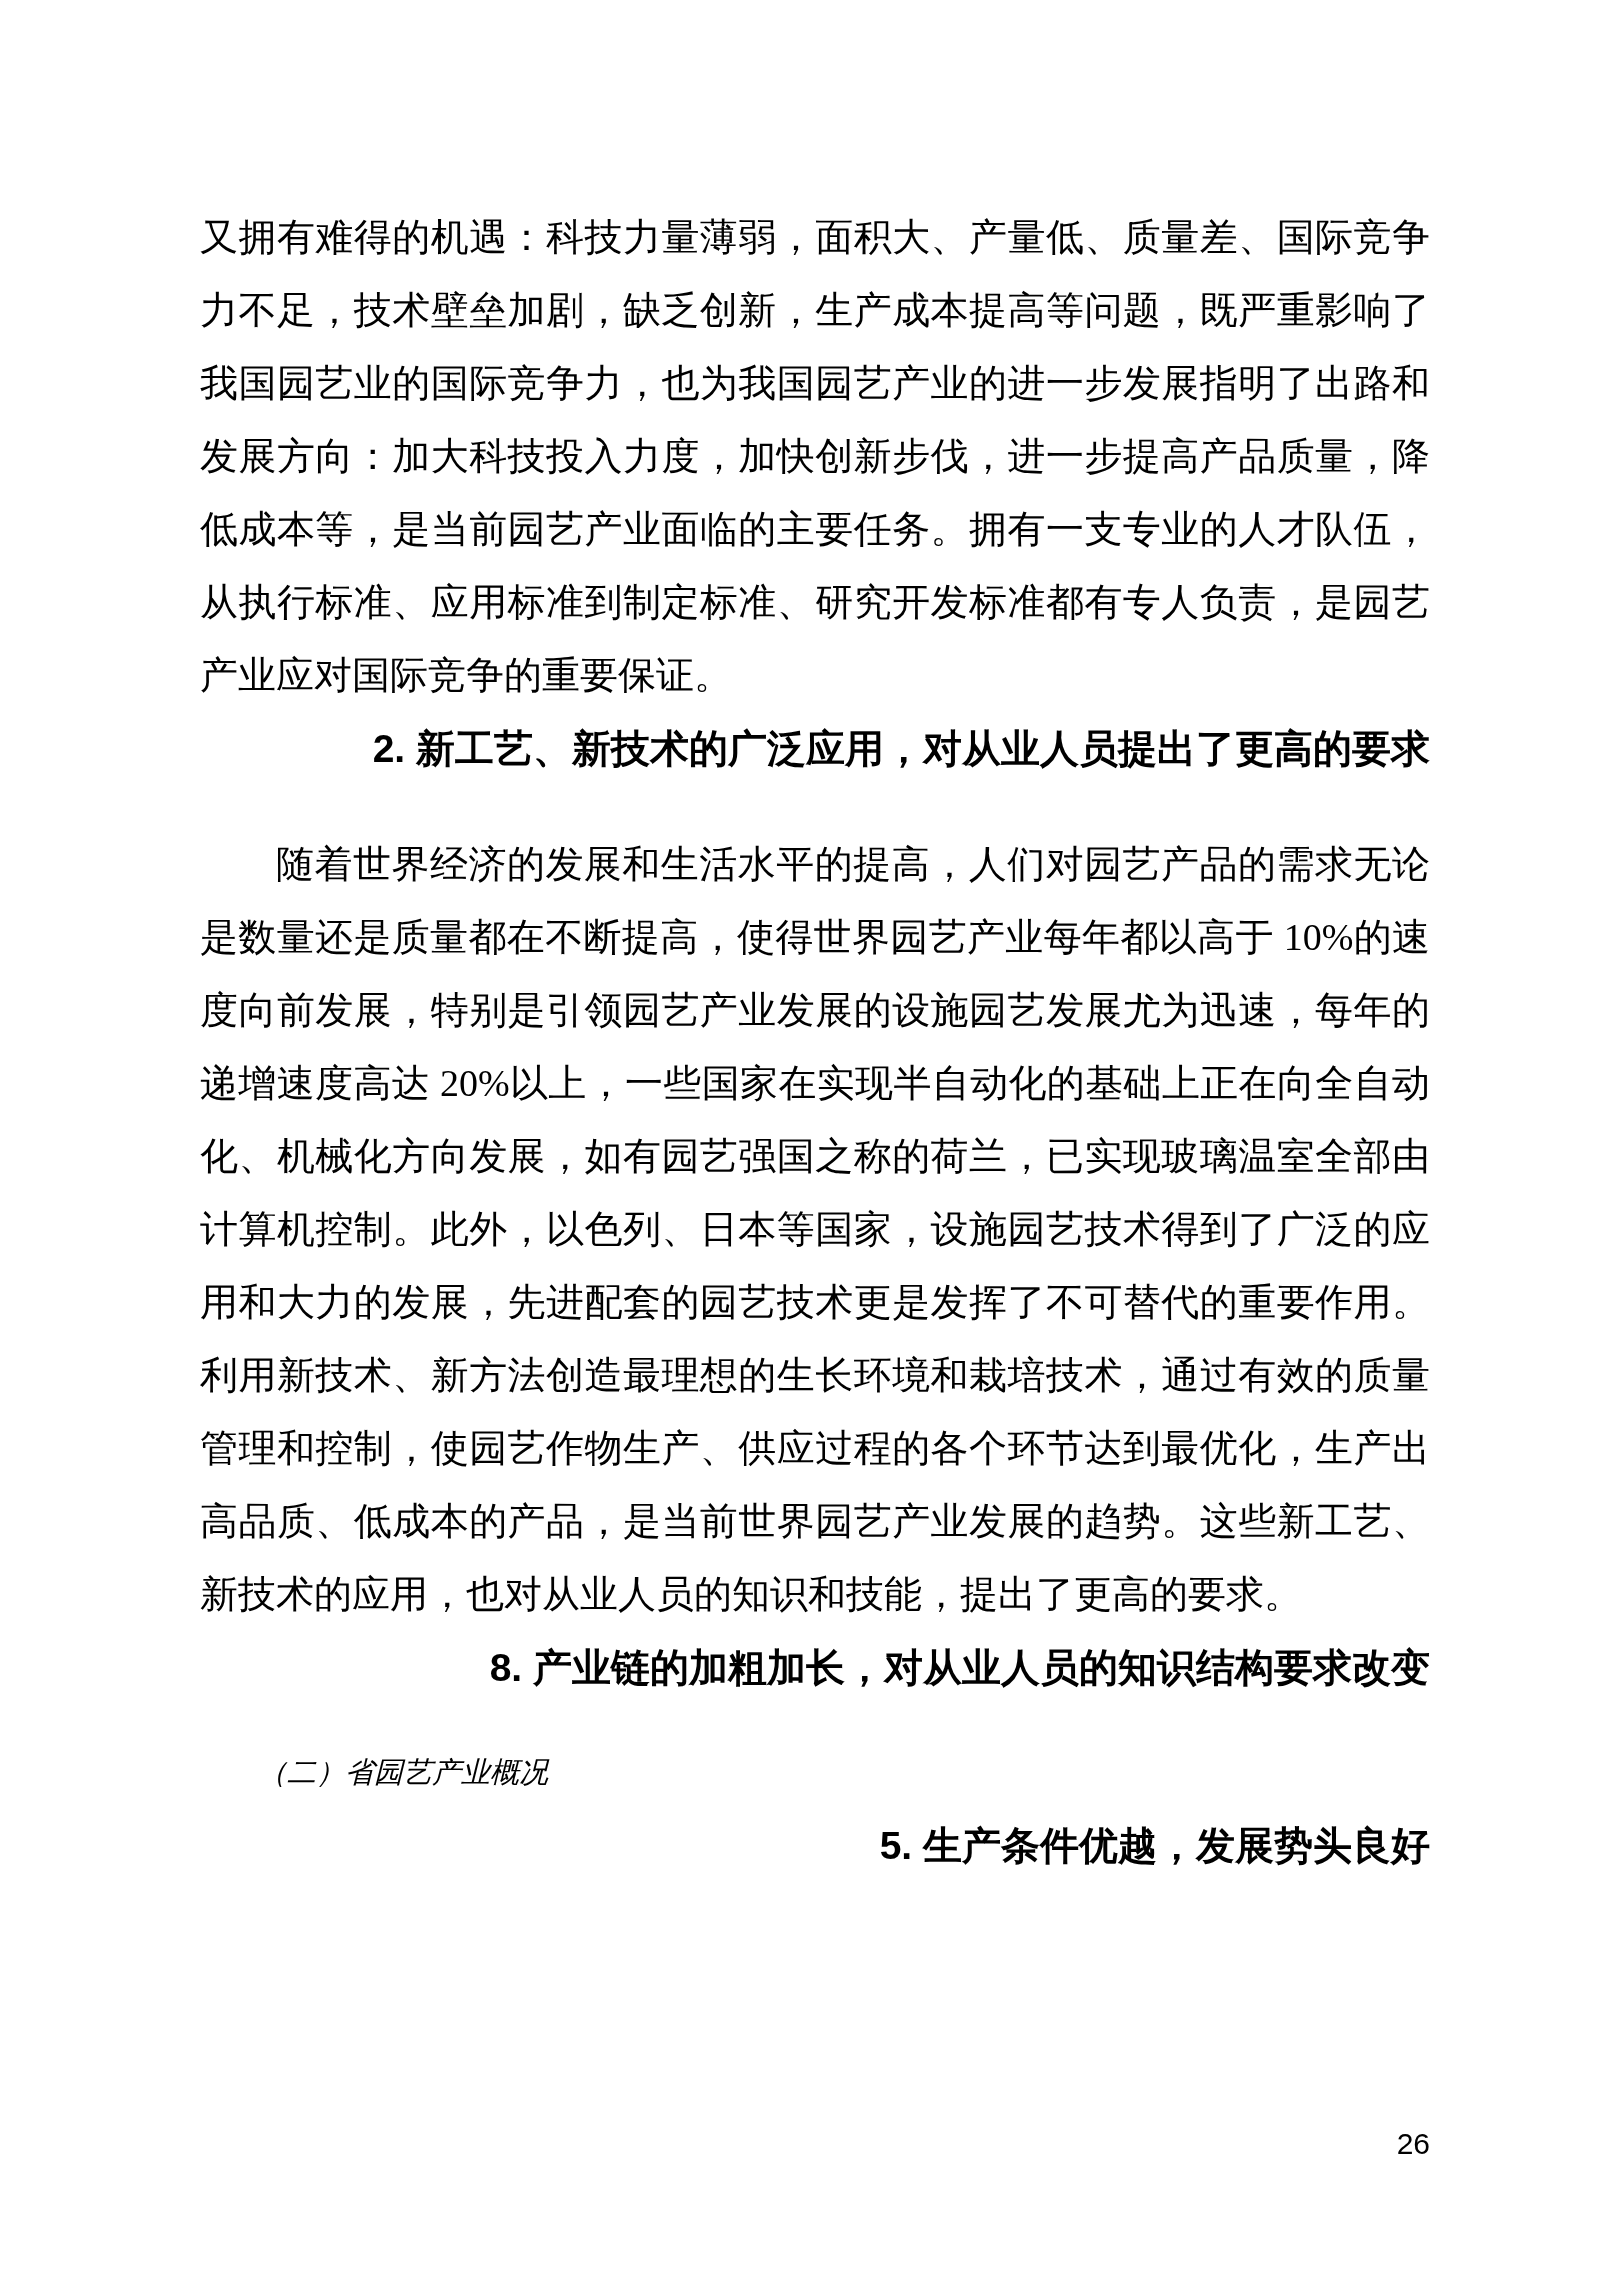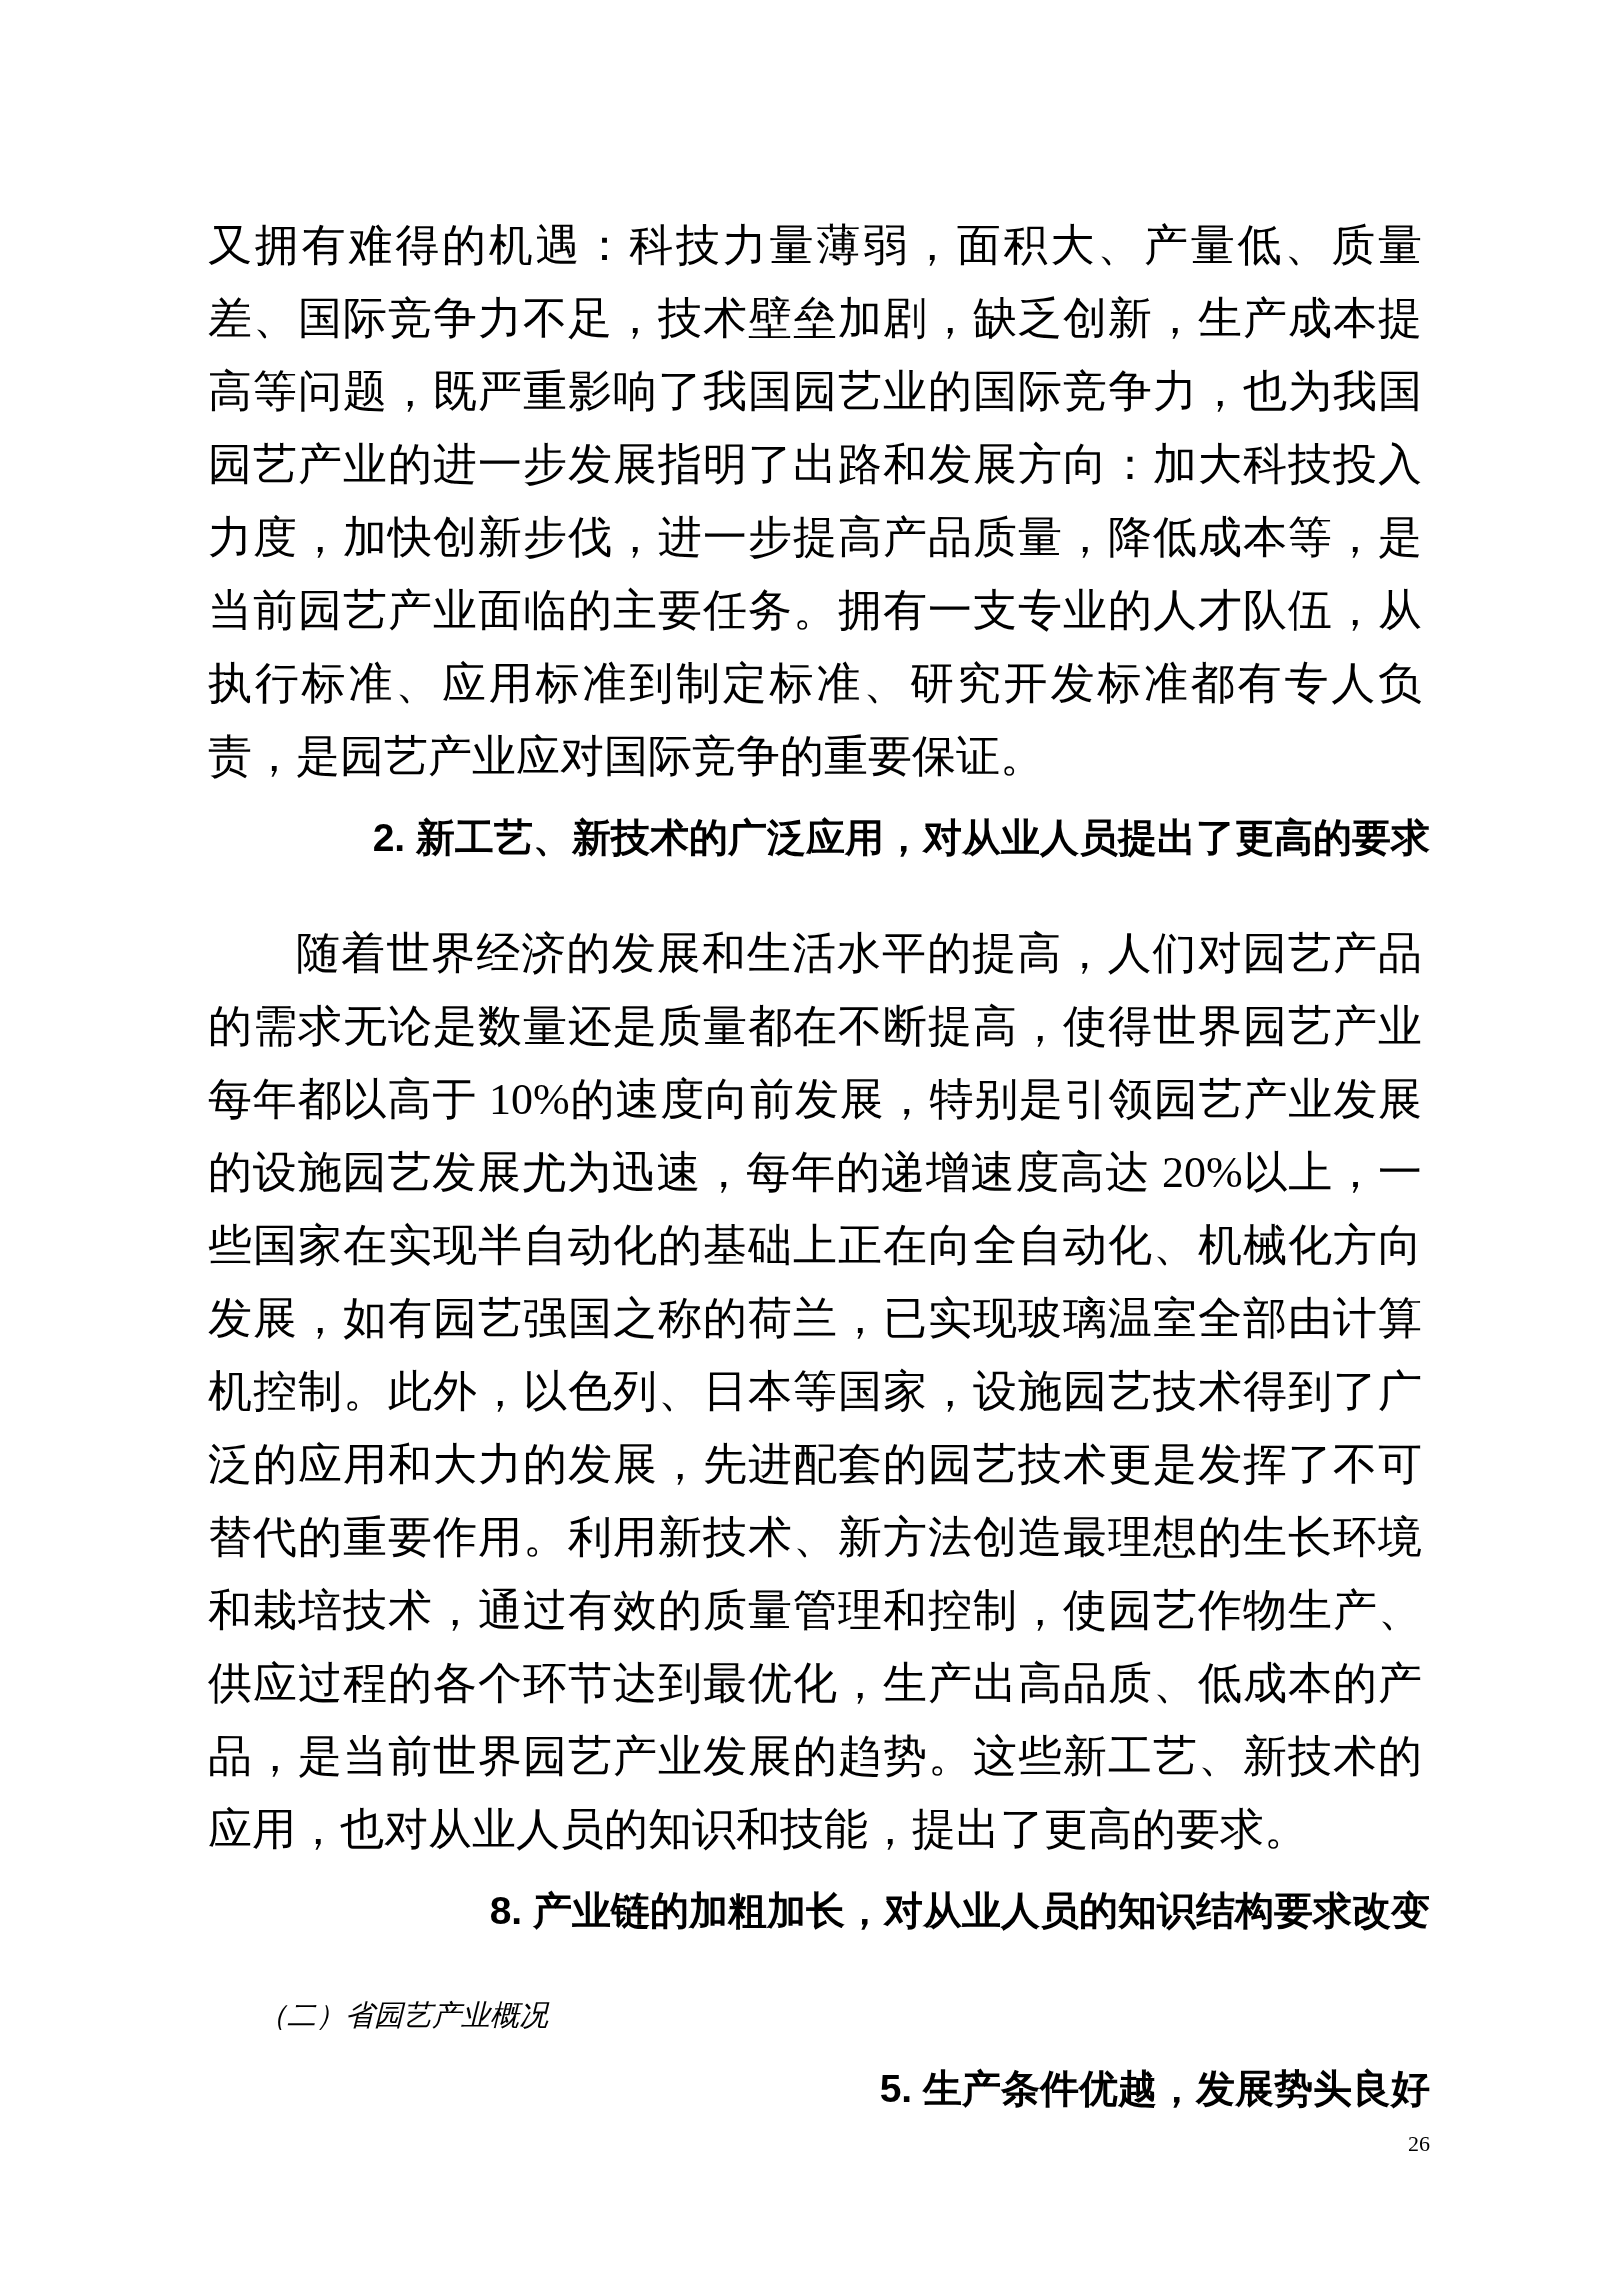--- a/index.html
+++ b/index.html
@@ -12,22 +12,22 @@
     width: 1623px;
     height: 2295px;
     background: #ffffff;
     color: #000000;
     box-sizing: border-box;
     padding: 201px 193px 0 200px;
     overflow: hidden;
     font-family: "Liberation Serif", "DejaVu Serif", serif;
   }
   .body-text {
-    margin: 8px;
-    font-size: 44px;
+    margin: 0;
+    font-size: 38px;
     line-height: 73px;
     text-align: justify;
     text-justify: inter-character;
     word-break: break-all;
     font-family: "Liberation Serif", "DejaVu Serif", serif;
   }
   .indent2 {
     text-indent: 2em;
   }
   .heading {
@@ -51,23 +51,23 @@
     font-weight: normal;
     font-style: italic;
     font-family: Liberation Sans, sans-serif;
     text-indent: 2em;
     white-space: nowrap;
   }
   .page-number {
     position: absolute;
     top: 2128px;
     right: 193px;
-    font-size: 22px;
+    font-size: 30px;
     line-height: 31px;
-    font-family: Liberation Serif, serif;
+    font-family: Liberation Sans, sans-serif;
     color: #000000;
   }
 </style>
 </head>
 <body>
 
 <div class="page">
 
   <p class="body-text">又拥有难得的机遇：科技力量薄弱，面积大、产量低、质量差、国际竞争力不足，技术壁垒加剧，缺乏创新，生产成本提高等问题，既严重影响了我国园艺业的国际竞争力，也为我国园艺产业的进一步发展指明了出路和发展方向：加大科技投入力度，加快创新步伐，进一步提高产品质量，降低成本等，是当前园艺产业面临的主要任务。拥有一支专业的人才队伍，从执行标准、应用标准到制定标准、研究开发标准都有专人负责，是园艺产业应对国际竞争的重要保证。</p>
 

